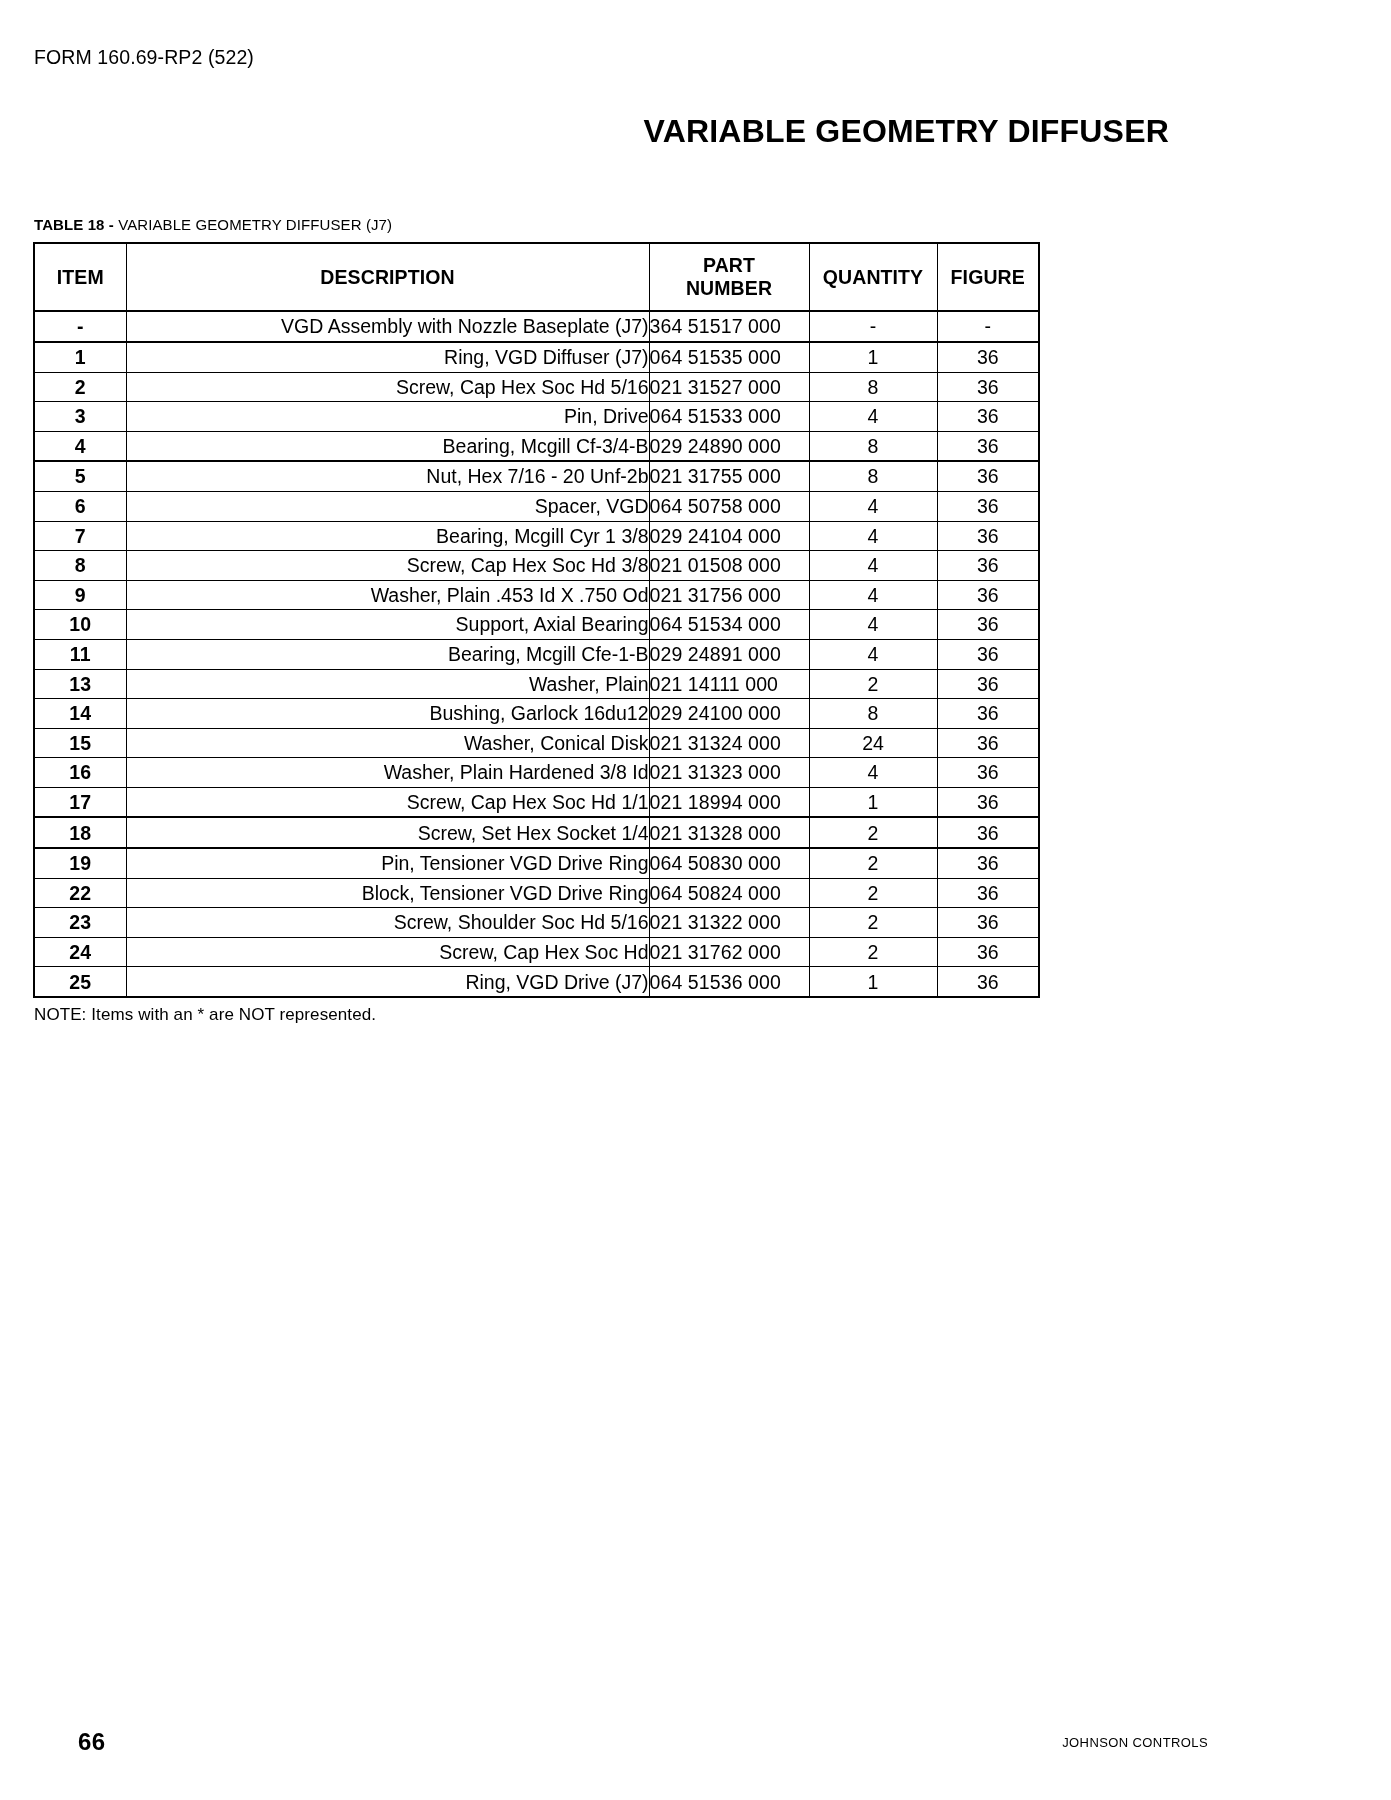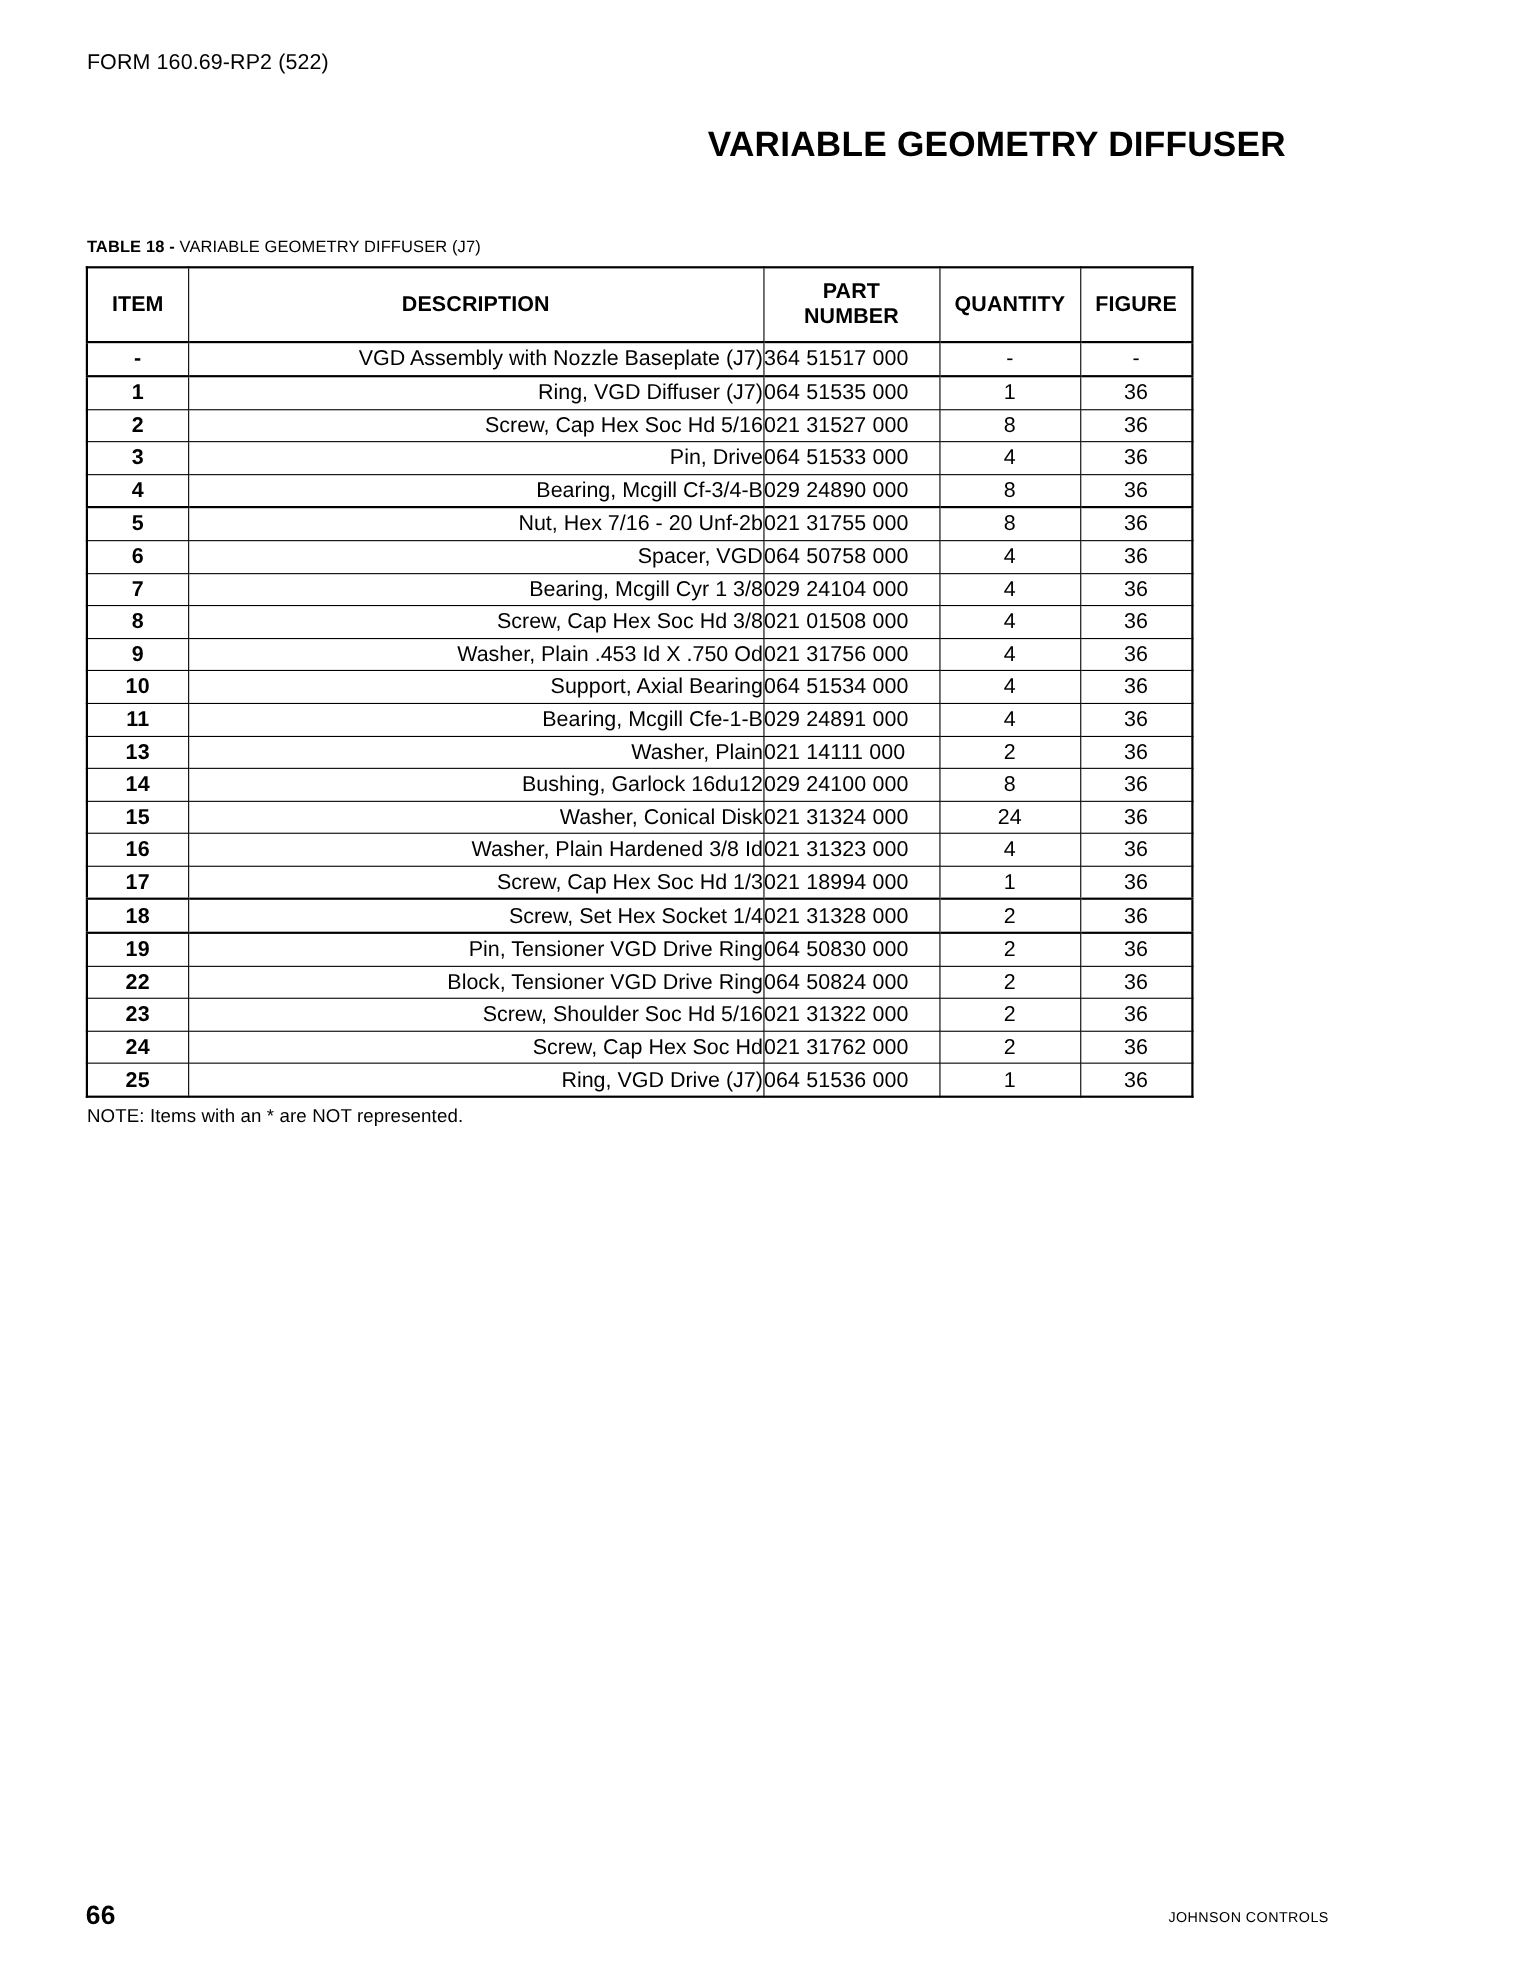--- a/index.html
+++ b/index.html
@@ -14,21 +14,21 @@
     color: #000000;
     position: relative;
     overflow: hidden;
   }
   .page {
     position: absolute;
     top: 0; left: 0;
     width: 1297px;
     height: 1800px;
     box-sizing: border-box;
-    padding: 46px 78px 40px 78px;
+    padding: 46px 78px 40px 33px;
     display: flex;
     flex-direction: column;
   }
 
   
   .form-code {
     font-size: 19.5px;
     letter-spacing: 0.1px;
     line-height: 1.2;
     margin: 0 0 0 1px;
@@ -277,21 +277,21 @@
         </tr>
         <tr>
           <td class="cell-item">16</td>
           <td class="cell-desc">Washer, Plain Hardened 3/8 Id</td>
           <td class="cell-part">021 31323 000</td>
           <td class="cell-qty">4</td>
           <td class="cell-fig">36</td>
         </tr>
         <tr class="row-thick">
           <td class="cell-item">17</td>
-          <td class="cell-desc">Screw, Cap Hex Soc Hd 1/3</td>
+          <td class="cell-desc">Screw, Cap Hex Soc Hd 1/1</td>
           <td class="cell-part">021 18994 000</td>
           <td class="cell-qty">1</td>
           <td class="cell-fig">36</td>
         </tr>
         <tr class="row-thick">
           <td class="cell-item">18</td>
           <td class="cell-desc">Screw, Set Hex Socket 1/4</td>
           <td class="cell-part">021 31328 000</td>
           <td class="cell-qty">2</td>
           <td class="cell-fig">36</td>

